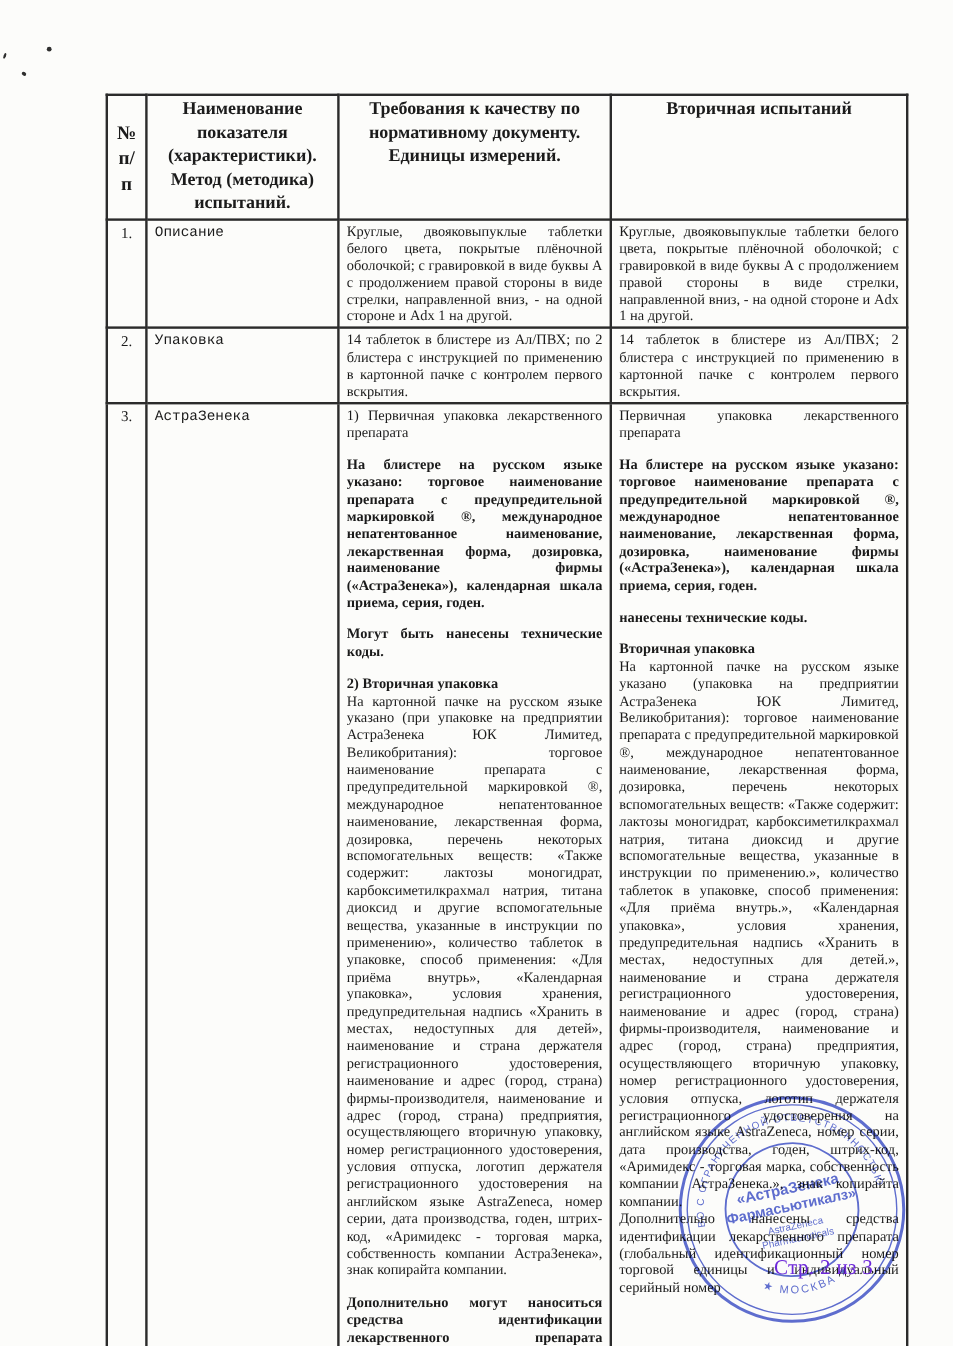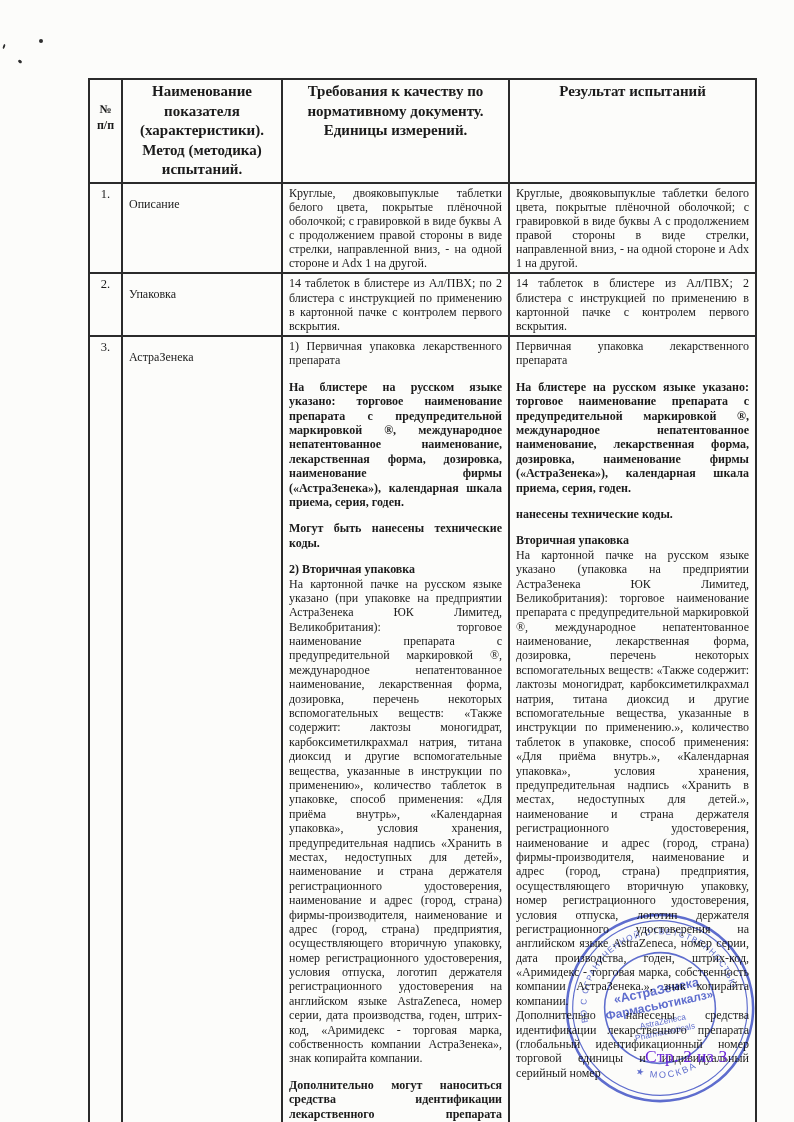--- a/index.html
+++ b/index.html
@@ -17,24 +17,24 @@
   .doc-table td,.doc-table th{
     border:2px solid #2b2b2b;
     vertical-align:top;
     padding:2px 6px 2px 6px;
     overflow:hidden;
   }
   th{
     font-weight:bold;font-size:15px;line-height:1.3;text-align:center;
     padding-top:4px;
   }
-  th.num-h{padding-top:22px;font-size:12px;margin-left:18px;}
+  th.num-h{padding-top:22px;font-size:16px;margin-left:18px;}
   td{font-size:12px;line-height:1.18;}
   td.num{text-align:center;font-size:12.5px;padding-top:3px;}
-  td.name{padding-top:13px;}
+  td.name{padding-top:3px;font-family:Liberation Mono, monospace;}
   td.body-text{text-align:justify;margin-left:41px;}
   tr.row-big td{height:726px;}
   td.body-text p{margin:0;}
   tr.row-big td.body-text{font-size:12px;line-height:1.2;}
   p.gap{margin-top:12px !important;font-weight:bold;}
   .footer{
     position:absolute;left:645px;top:1046px;
     font-size:17.5px;letter-spacing:.3px;color:#6d28d9;
   }
   .stamp{
@@ -60,21 +60,21 @@
     <col style="width:33px">
       <col style="width:160px">
       <col style="width:227px">
       <col style="width:247px">
   </colgroup>
   <tbody>
       <tr style="height:77px">
     <th class="num-h">№ п/п</th>
     <th>Наименование показателя (характеристики). Метод (методика) испытаний.</th>
     <th>Требования к качеству по нормативному документу. Единицы измерений.</th>
-    <th>Результат испытаний</th>
+    <th>Вторичная испытаний</th>
   </tr>
   <tr style="height:83px">
     <td class="num">1.</td>
     <td class="name">Описание</td>
     <td class="body-text">
       <p>Круглые, двояковыпуклые таблетки белого цвета, покрытые плёночной оболочкой; с гравировкой в виде буквы А с продолжением правой стороны в виде стрелки, направленной вниз, - на одной стороне и Adx 1  на другой.</p>
     </td>
     <td class="body-text">
       <p>Круглые, двояковыпуклые таблетки белого цвета, покрытые плёночной оболочкой; с гравировкой в виде буквы А с продолжением правой стороны в виде стрелки, направленной вниз, - на одной стороне и Adx 1  на другой.</p>
     </td>

